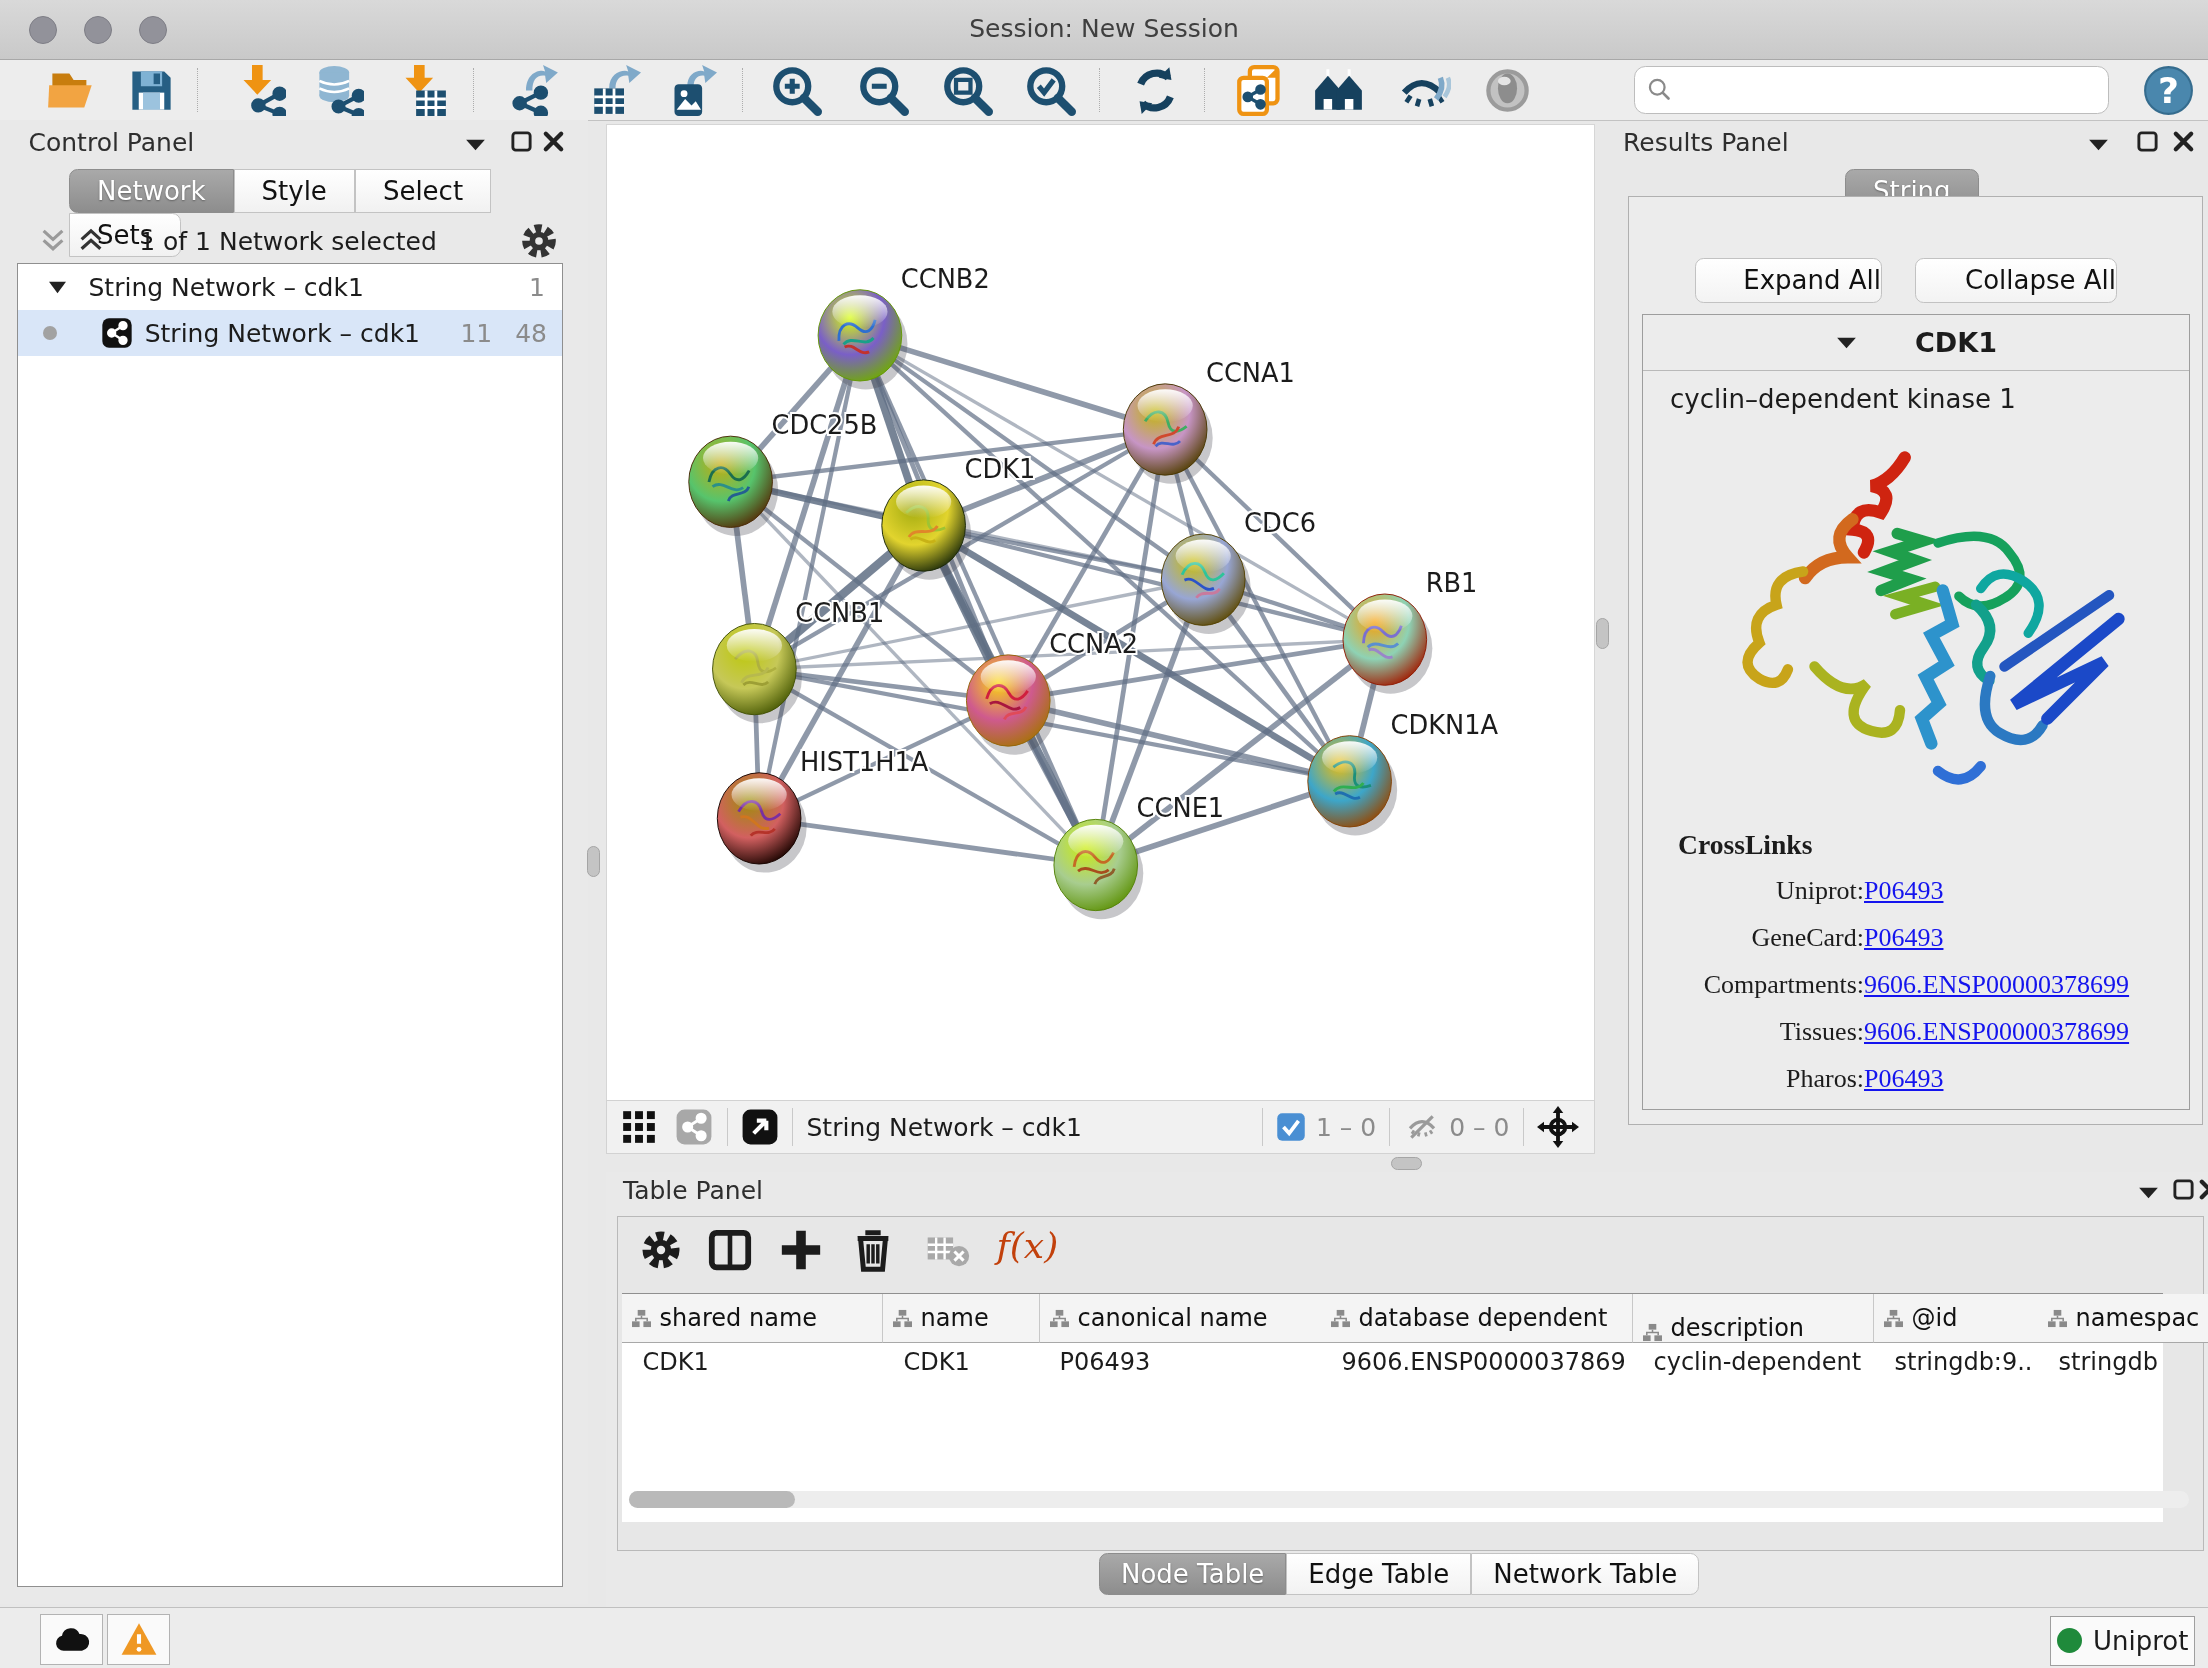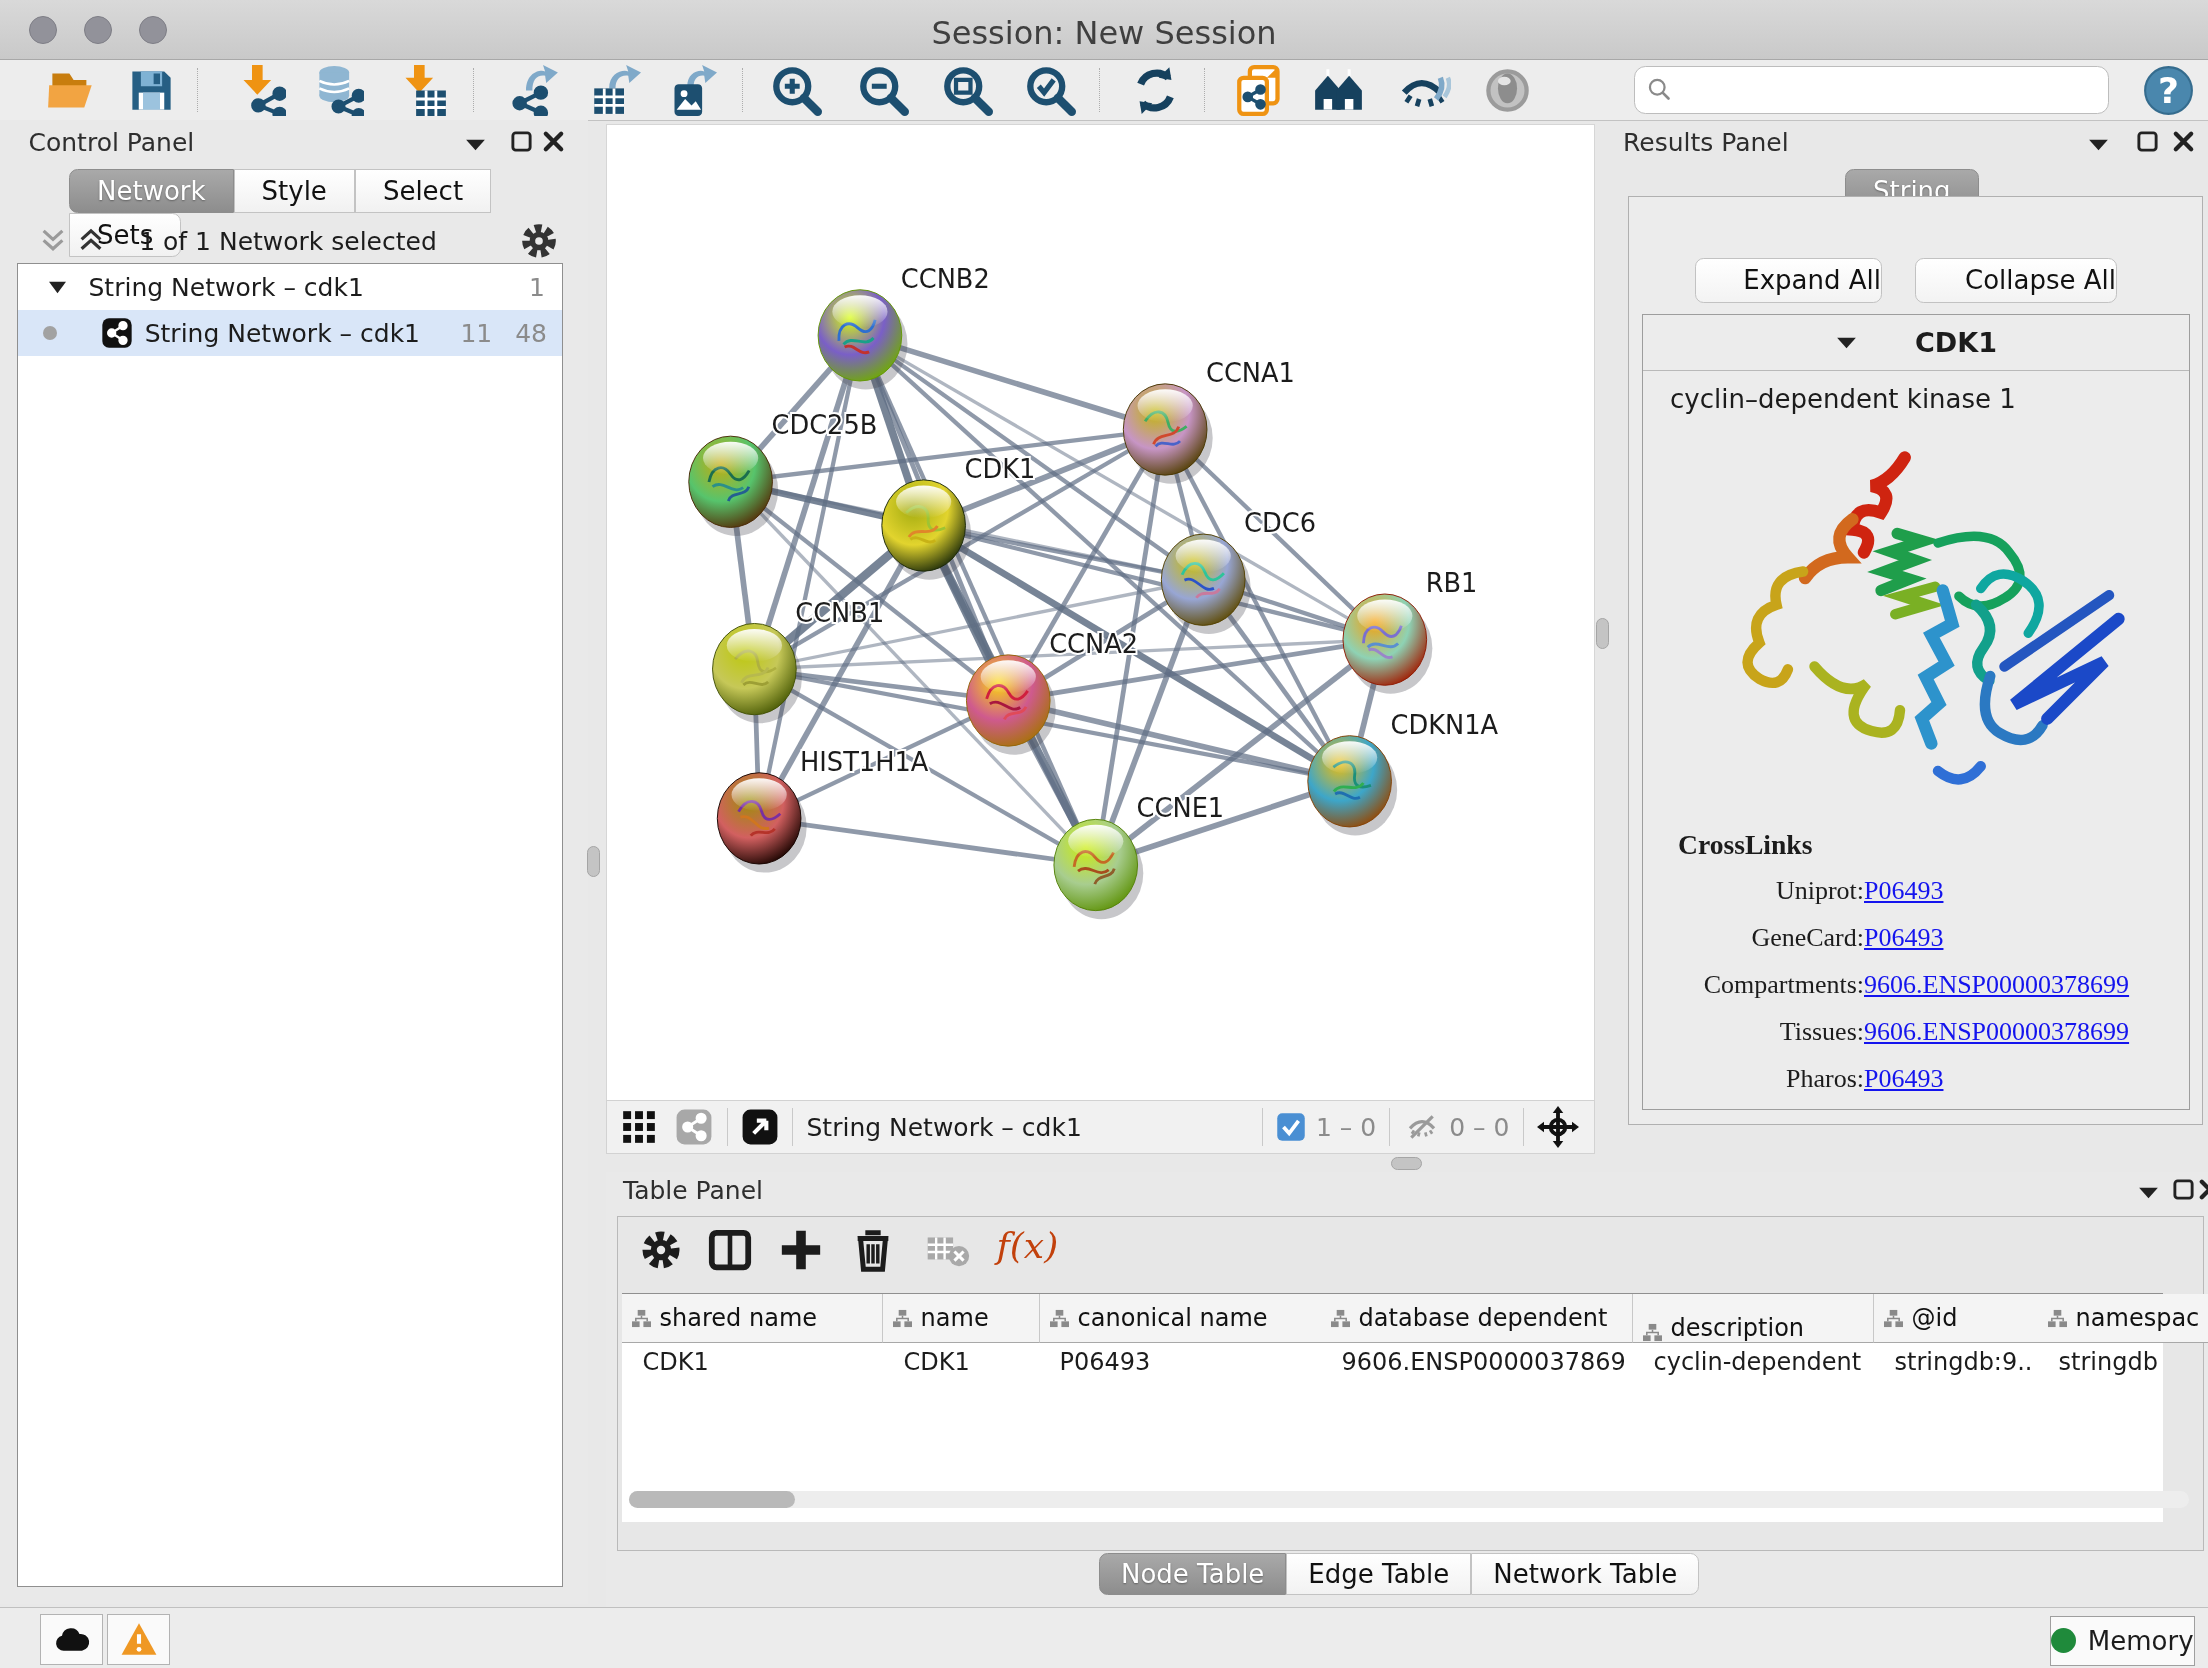--- a/index.html
+++ b/index.html
@@ -3,21 +3,21 @@
 <meta charset="utf-8">
 <style>
   html,body{margin:0;padding:0;background:#9a9a9a;}
   #app{position:relative;width:2208px;height:1668px;background:#e8e8e8;overflow:hidden;
        font-family:"DejaVu Sans","Liberation Sans",sans-serif;color:#1c1c1c;}
   .abs{position:absolute;}
   
   #titlebar{left:0;top:0;width:2208px;height:59px;background:linear-gradient(#d9d9d9,#c9c9c9);
             border-bottom:1px solid #a8a8a8;}
   .tl{width:26px;height:26px;border-radius:50%;background:#92929a;border:1px solid #7e7e86;top:16px;}
-  #win-title{width:100%;text-align:center;top:14.3px;font-size:32px;color:#3f3f3f;}
+  #win-title{width:100%;text-align:center;top:14.3px;font-size:25px;color:#3f3f3f;}
   
   #toolbar{left:0;top:60px;width:2208px;height:60px;background:#ededed;border-bottom:1px solid #c2c2c2;}
   .tsep{top:7.6px;width:0;height:44px;border-left:1.9px dotted #adadad;}
   .tbtn{top:4.8px;width:51px;height:51px;}
   .tbtn svg{width:51px;height:51px;}
   #search-box{left:1634px;top:5.7px;width:473px;height:46px;background:#fff;border:1px solid #bdbdbd;
               border-radius:11.4px;display:flex;align-items:center;}
   #search-box svg{margin-left:11.4px;}
   #search-input{border:none;outline:none;font-size:23px;flex:1;background:transparent;height:38px;}
   
@@ -805,18 +805,18 @@
       </div>
     <div class="sq-btn abs" style="left:107px">
       <svg width="38" height="36" viewBox="0 0 24 22">
           <path d="M12 1L23 21H1z" fill="#ef9824"></path>
           <path d="M12 8v6" stroke="#fff" stroke-width="2.6"></path>
           <circle cx="12" cy="17.5" r="1.5" fill="#fff"></circle>
         </svg>
       </div>
     <div id="memory-btn" class="abs">
       <span id="memory-dot"></span>
-      <span>Memory</span>
+      <span>Uniprot</span>
     </div>
   </div>
 
 </div>
 
 
 </body></html>

